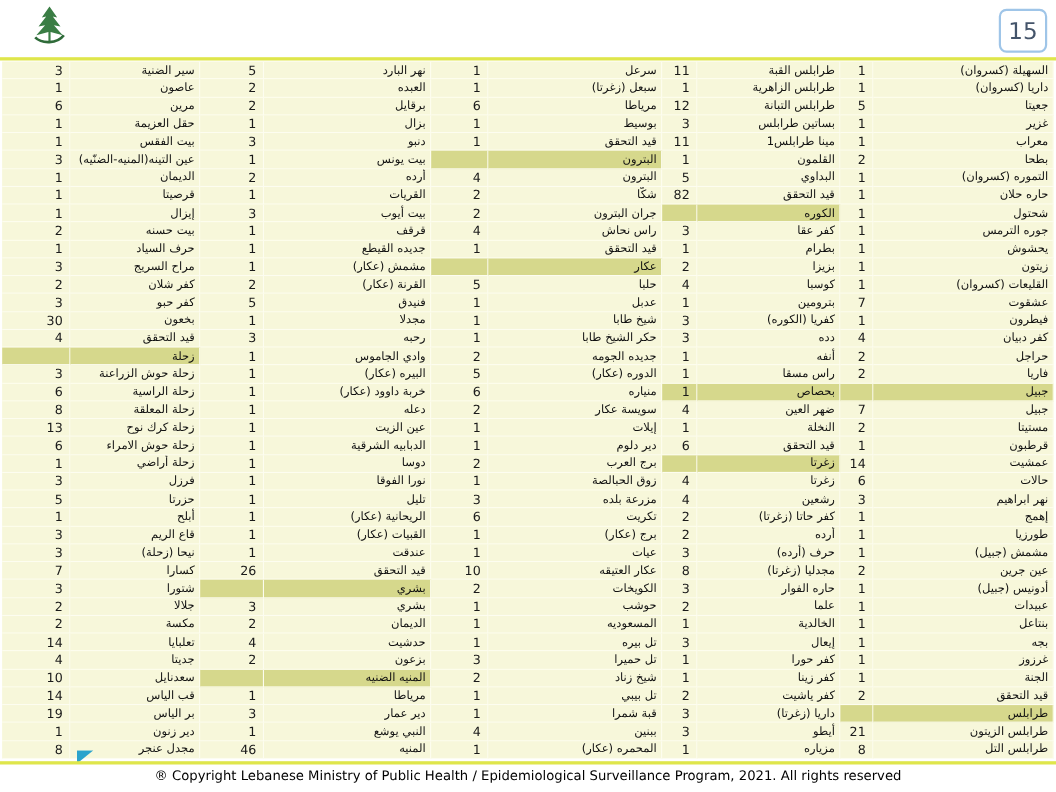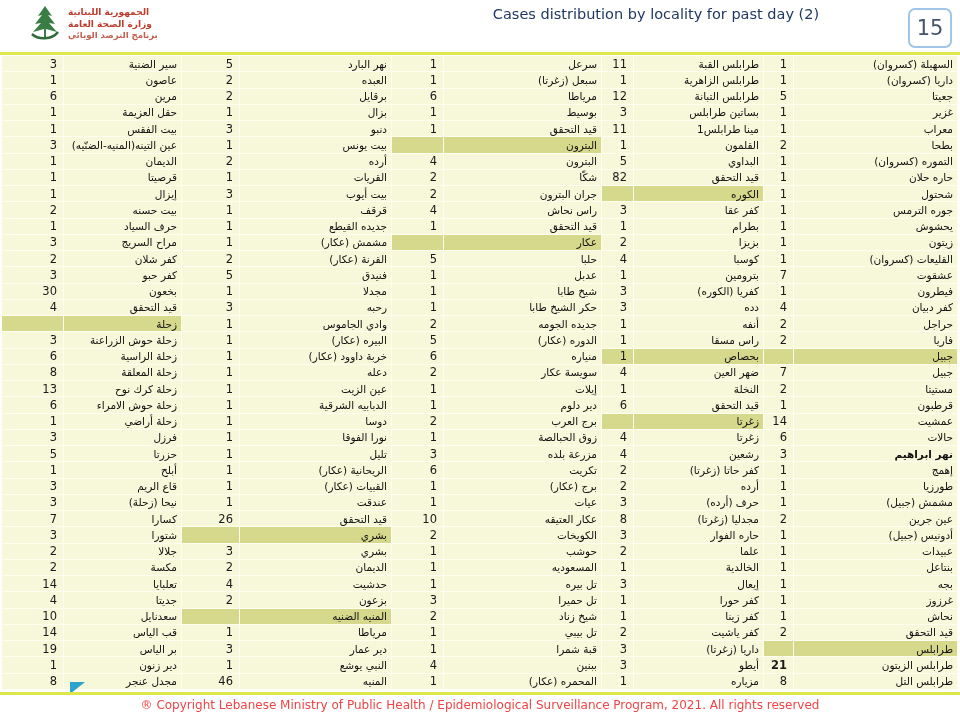--- a/index.html
+++ b/index.html
@@ -35,46 +35,40 @@
     background:#f7f7da;border-right:1px solid #fdfdf0;border-bottom:1px solid #fdfdf0;
     box-sizing:border-box;overflow:hidden;white-space:nowrap;
     display:flex;align-items:center;
   }
   .cell.num{justify-content:flex-end;padding-right:6px;font-size:11.5px;color:#1a1a1a;}
   .cell.name{direction:rtl;padding-right:4px;font-size:10.5px;color:#111;justify-content:flex-start;}
   .cell.hl{background:#d6d88c;}
   
   .footer-text{
     position:absolute;left:0;top:698px;width:960px;text-align:center;
-    font-size:12px;color:#ef4444;
+    font-size:12px;color:#000000;
   }
   .corner-marker{
     position:absolute;left:70px;top:682px;width:15px;height:12px;
     background:#2ba3cc;clip-path:polygon(0 0,100% 0,0 100%);
   }
   
   .cedar{width:34px;height:40px;}
 </style>
 </head>
 <body>
 
 <div class="header">
   <div class="logo">
     <svg class="cedar" viewBox="0 0 34 40">
       <path d="M17 2 L24 12 L20 11 L27 20 L21 19 L29 28 L18 25 L18 34 L16 34 L16 25 L5 28 L13 19 L7 20 L14 11 L10 12 Z" fill="#3a7d44"></path>
       <path d="M4 30 C10 36 24 36 30 28" stroke="#2f6b39" stroke-width="2.5" fill="none"></path>
     </svg>
-    <div class="logo-text">
-      <span class="logo-line">الجمهورية اللبنانية</span>
-      <span class="logo-line">وزارة الصحة العامة</span>
-      <span class="logo-line l3">برنامج الترصد الوبائي</span>
-    </div>
   </div>
   <div class="title-block">
-    <div class="title-en">Cases distribution by locality for past day (2)</div>
   </div>
   <div class="page-badge">15</div>
 </div>
 <div class="rule top"></div>
 
 <div class="cases-table">
     <div class="trow">
       <div class="cell num" style="width: 62px;">3</div>
       <div class="cell name" style="width: 118px;">سير الضنية</div>
       <div class="cell num" style="width: 58px;">5</div>
@@ -365,21 +359,21 @@
     <div class="trow">
       <div class="cell num" style="width: 62px;">5</div>
       <div class="cell name" style="width: 118px;">حزرتا</div>
       <div class="cell num" style="width: 58px;">1</div>
       <div class="cell name" style="width: 152px;">تليل</div>
       <div class="cell num" style="width: 52px;">3</div>
       <div class="cell name" style="width: 158px;">مزرعة بلده</div>
       <div class="cell num" style="width: 32px;">4</div>
       <div class="cell name" style="width: 130px;">رشعين</div>
       <div class="cell num" style="width: 30px;">3</div>
-      <div class="cell name" style="width: 164px; font-weight: bold;">نهر ابراهيم</div>
+      <div class="cell name" style="width: 164px;">نهر ابراهيم</div>
     </div>
     <div class="trow">
       <div class="cell num" style="width: 62px;">1</div>
       <div class="cell name" style="width: 118px;">أبلح</div>
       <div class="cell num" style="width: 58px;">1</div>
       <div class="cell name" style="width: 152px;">الريحانية (عكار)</div>
       <div class="cell num" style="width: 52px;">6</div>
       <div class="cell name" style="width: 158px;">تكريت</div>
       <div class="cell num" style="width: 32px;">2</div>
       <div class="cell name" style="width: 130px;">كفر حاتا (زغرتا)</div>
@@ -485,21 +479,21 @@
     <div class="trow">
       <div class="cell num" style="width: 62px;">10</div>
       <div class="cell name" style="width: 118px;">سعدنايل</div>
       <div class="cell num hl" style="width: 58px;"></div>
       <div class="cell name hl" style="width: 152px;">المنيه الضنيه</div>
       <div class="cell num" style="width: 52px;">2</div>
       <div class="cell name" style="width: 158px;">شيخ زناد</div>
       <div class="cell num" style="width: 32px;">1</div>
       <div class="cell name" style="width: 130px;">كفر زينا</div>
       <div class="cell num" style="width: 30px;">1</div>
-      <div class="cell name" style="width: 164px;">نحاش</div>
+      <div class="cell name" style="width: 164px;">الجنة</div>
     </div>
     <div class="trow">
       <div class="cell num" style="width: 62px;">14</div>
       <div class="cell name" style="width: 118px;">قب الياس</div>
       <div class="cell num" style="width: 58px;">1</div>
       <div class="cell name" style="width: 152px;">مرياطا</div>
       <div class="cell num" style="width: 52px;">1</div>
       <div class="cell name" style="width: 158px;">تل بيبي</div>
       <div class="cell num" style="width: 32px;">2</div>
       <div class="cell name" style="width: 130px;">كفر ياشيت</div>
@@ -520,21 +514,21 @@
     </div>
     <div class="trow">
       <div class="cell num" style="width: 62px;">1</div>
       <div class="cell name" style="width: 118px;">دير زنون</div>
       <div class="cell num" style="width: 58px;">1</div>
       <div class="cell name" style="width: 152px;">النبي يوشع</div>
       <div class="cell num" style="width: 52px;">4</div>
       <div class="cell name" style="width: 158px;">ببنين</div>
       <div class="cell num" style="width: 32px;">3</div>
       <div class="cell name" style="width: 130px;">أيطو</div>
-      <div class="cell num" style="width: 30px; font-weight: bold;">21</div>
+      <div class="cell num" style="width: 30px;">21</div>
       <div class="cell name" style="width: 164px;">طرابلس الزيتون</div>
     </div>
     <div class="trow">
       <div class="cell num" style="width: 62px;">8</div>
       <div class="cell name" style="width: 118px;">مجدل عنجر</div>
       <div class="cell num" style="width: 58px;">46</div>
       <div class="cell name" style="width: 152px;">المنيه</div>
       <div class="cell num" style="width: 52px;">1</div>
       <div class="cell name" style="width: 158px;">المحمره (عكار)</div>
       <div class="cell num" style="width: 32px;">1</div>

